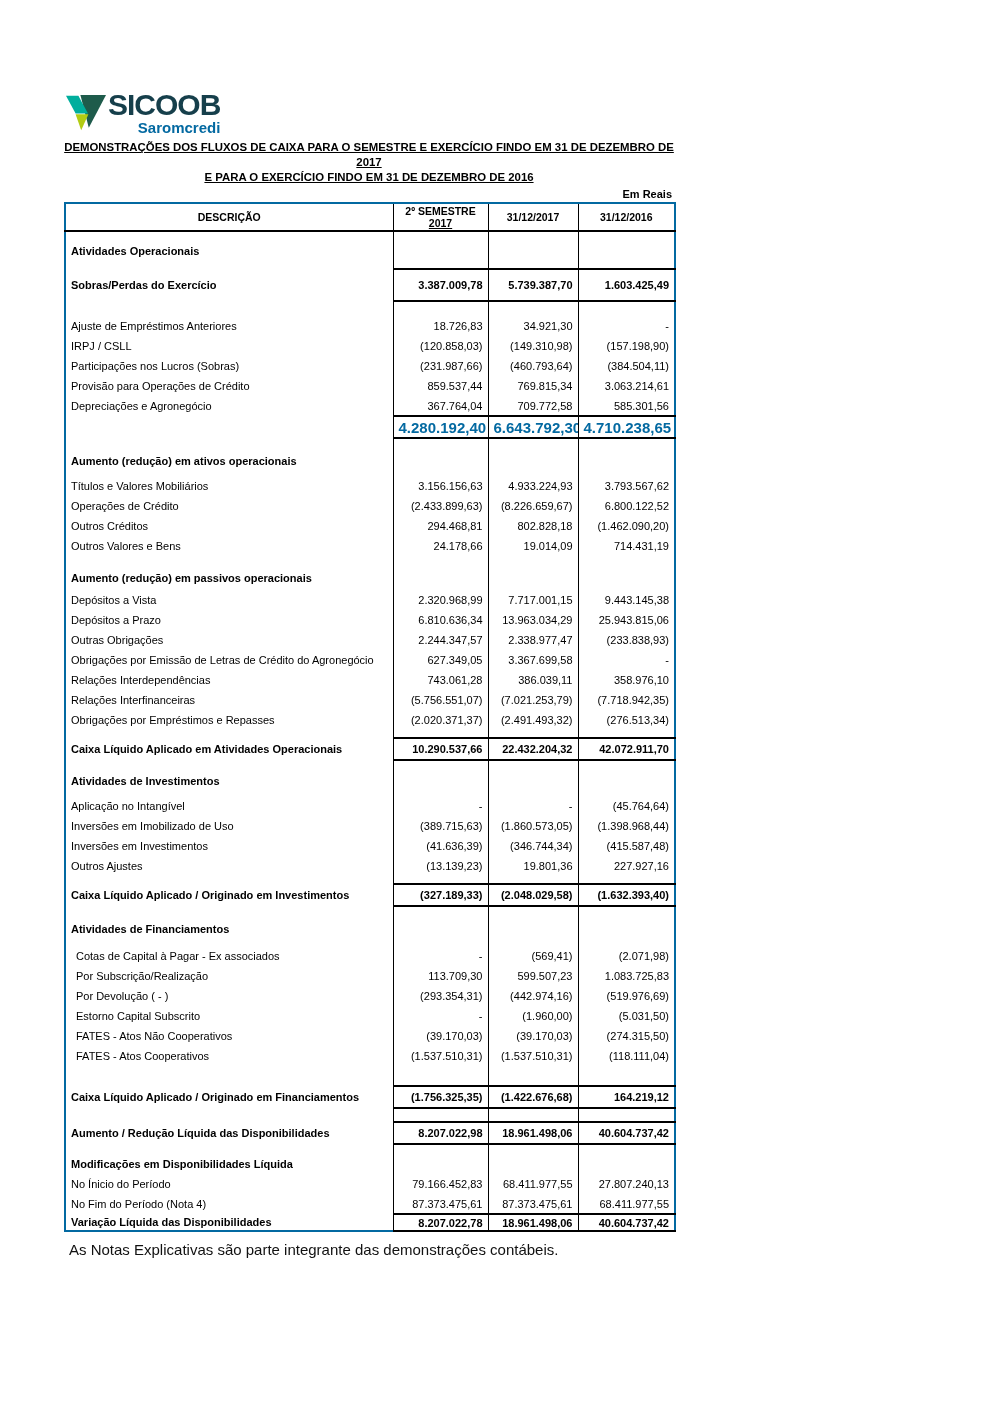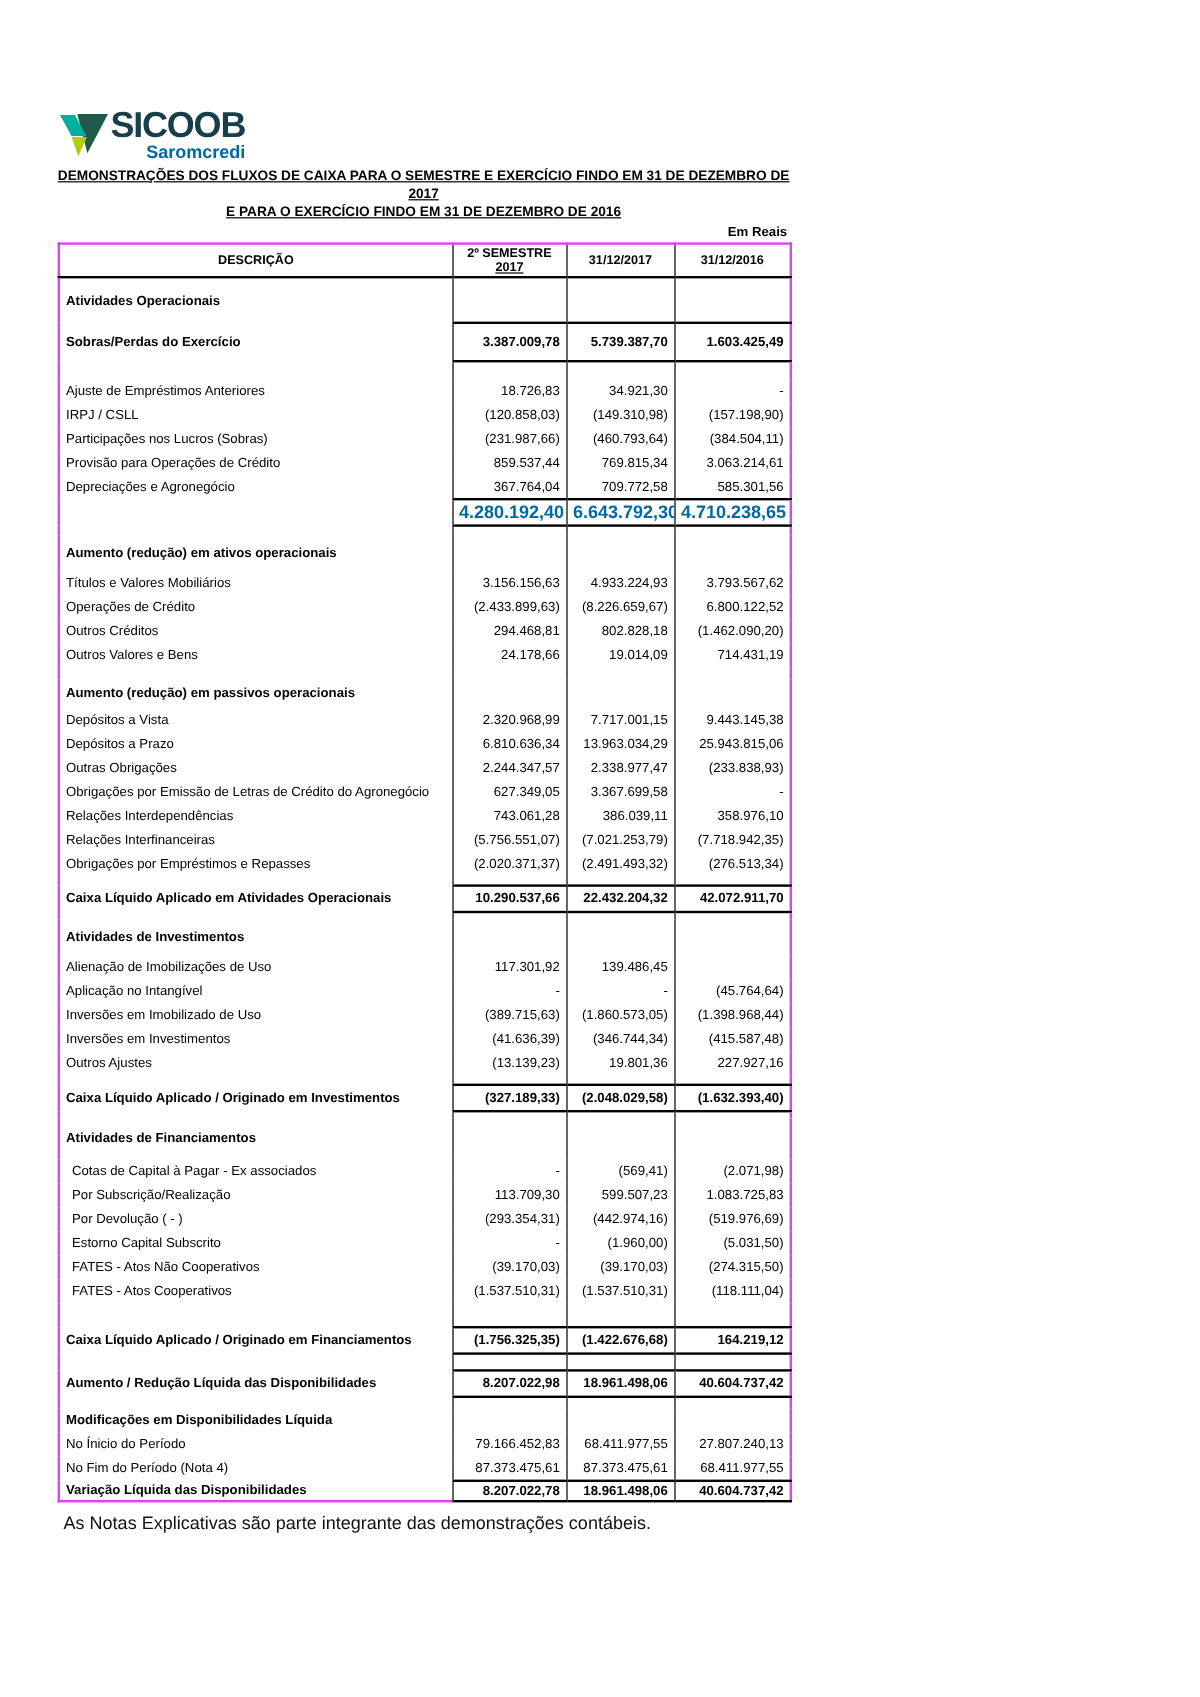--- a/index.html
+++ b/index.html
@@ -3,21 +3,21 @@
 <meta charset="utf-8">
 <style>
   html, body { margin: 0; padding: 0; }
   body {
     width: 1000px; height: 1414px;
     background: #ffffff;
     font-family: "Liberation Sans", sans-serif;
     color: #000;
   }
   .page { position: relative; width: 1000px; height: 1414px; background: #fff; overflow: hidden; }
-  .content { position: absolute; left: 48px; top: 88px; width: 610px; }
+  .content { position: absolute; left: 64px; top: 88px; width: 610px; }
 
   
   .logo { display: flex; align-items: flex-start; height: 48px; margin-left: 2px; }
   .logo svg { width: 40px; height: 38px; margin-top: 6px; }
   .logo-text { margin-left: 2px; display: flex; flex-direction: column; align-items: flex-end; }
   .brand {
     font-size: 30px; font-weight: 800; letter-spacing: -1px;
     color: #163f4b; line-height: 30px; margin-top: 2px;
   }
   .sub {
@@ -31,21 +31,21 @@
     text-decoration: underline;
   }
   .em-reais {
     text-align: right; font-size: 11px; font-weight: 700;
     margin: 3px 2px 2px 0;
   }
 
   
   table.cf {
     border-collapse: collapse; width: 610px; table-layout: fixed;
-    font-size: 11px; border: 2px solid #d946ef;
+    font-size: 11px; border: 2px solid #0369a1;
   }
   table.cf th, table.cf td { padding: 0 5px; overflow: hidden; white-space: nowrap; }
   table.cf th {
     height: 26px; text-align: center; vertical-align: middle;
     font-size: 10.5px; font-weight: 700; line-height: 12px;
     border-bottom: 2px solid #000;
   }
   table.cf th + th, table.cf td + td { border-left: 1px solid #000; }
   td.desc { text-align: left; }
   td.val { text-align: right; }
@@ -266,26 +266,20 @@
             <td class="val"></td>
             <td class="val"></td>
           </tr>
           <tr class="sec" style="height: 30px;">
             <td class="desc">Atividades de Investimentos</td>
             <td class="val"></td>
             <td class="val"></td>
             <td class="val"></td>
           </tr>
           <tr class="item" style="height: 20px;">
-            <td class="desc">Alienação de Imobilizações de Uso</td>
-            <td class="val">117.301,92</td>
-            <td class="val">139.486,45</td>
-            <td class="val"></td>
-          </tr>
-          <tr class="item" style="height: 20px;">
             <td class="desc">Aplicação no Intangível</td>
             <td class="val">-</td>
             <td class="val">-</td>
             <td class="val">(45.764,64)</td>
           </tr>
           <tr class="item" style="height: 20px;">
             <td class="desc">Inversões em Imobilizado de Uso</td>
             <td class="val">(389.715,63)</td>
             <td class="val">(1.860.573,05)</td>
             <td class="val">(1.398.968,44)</td>

